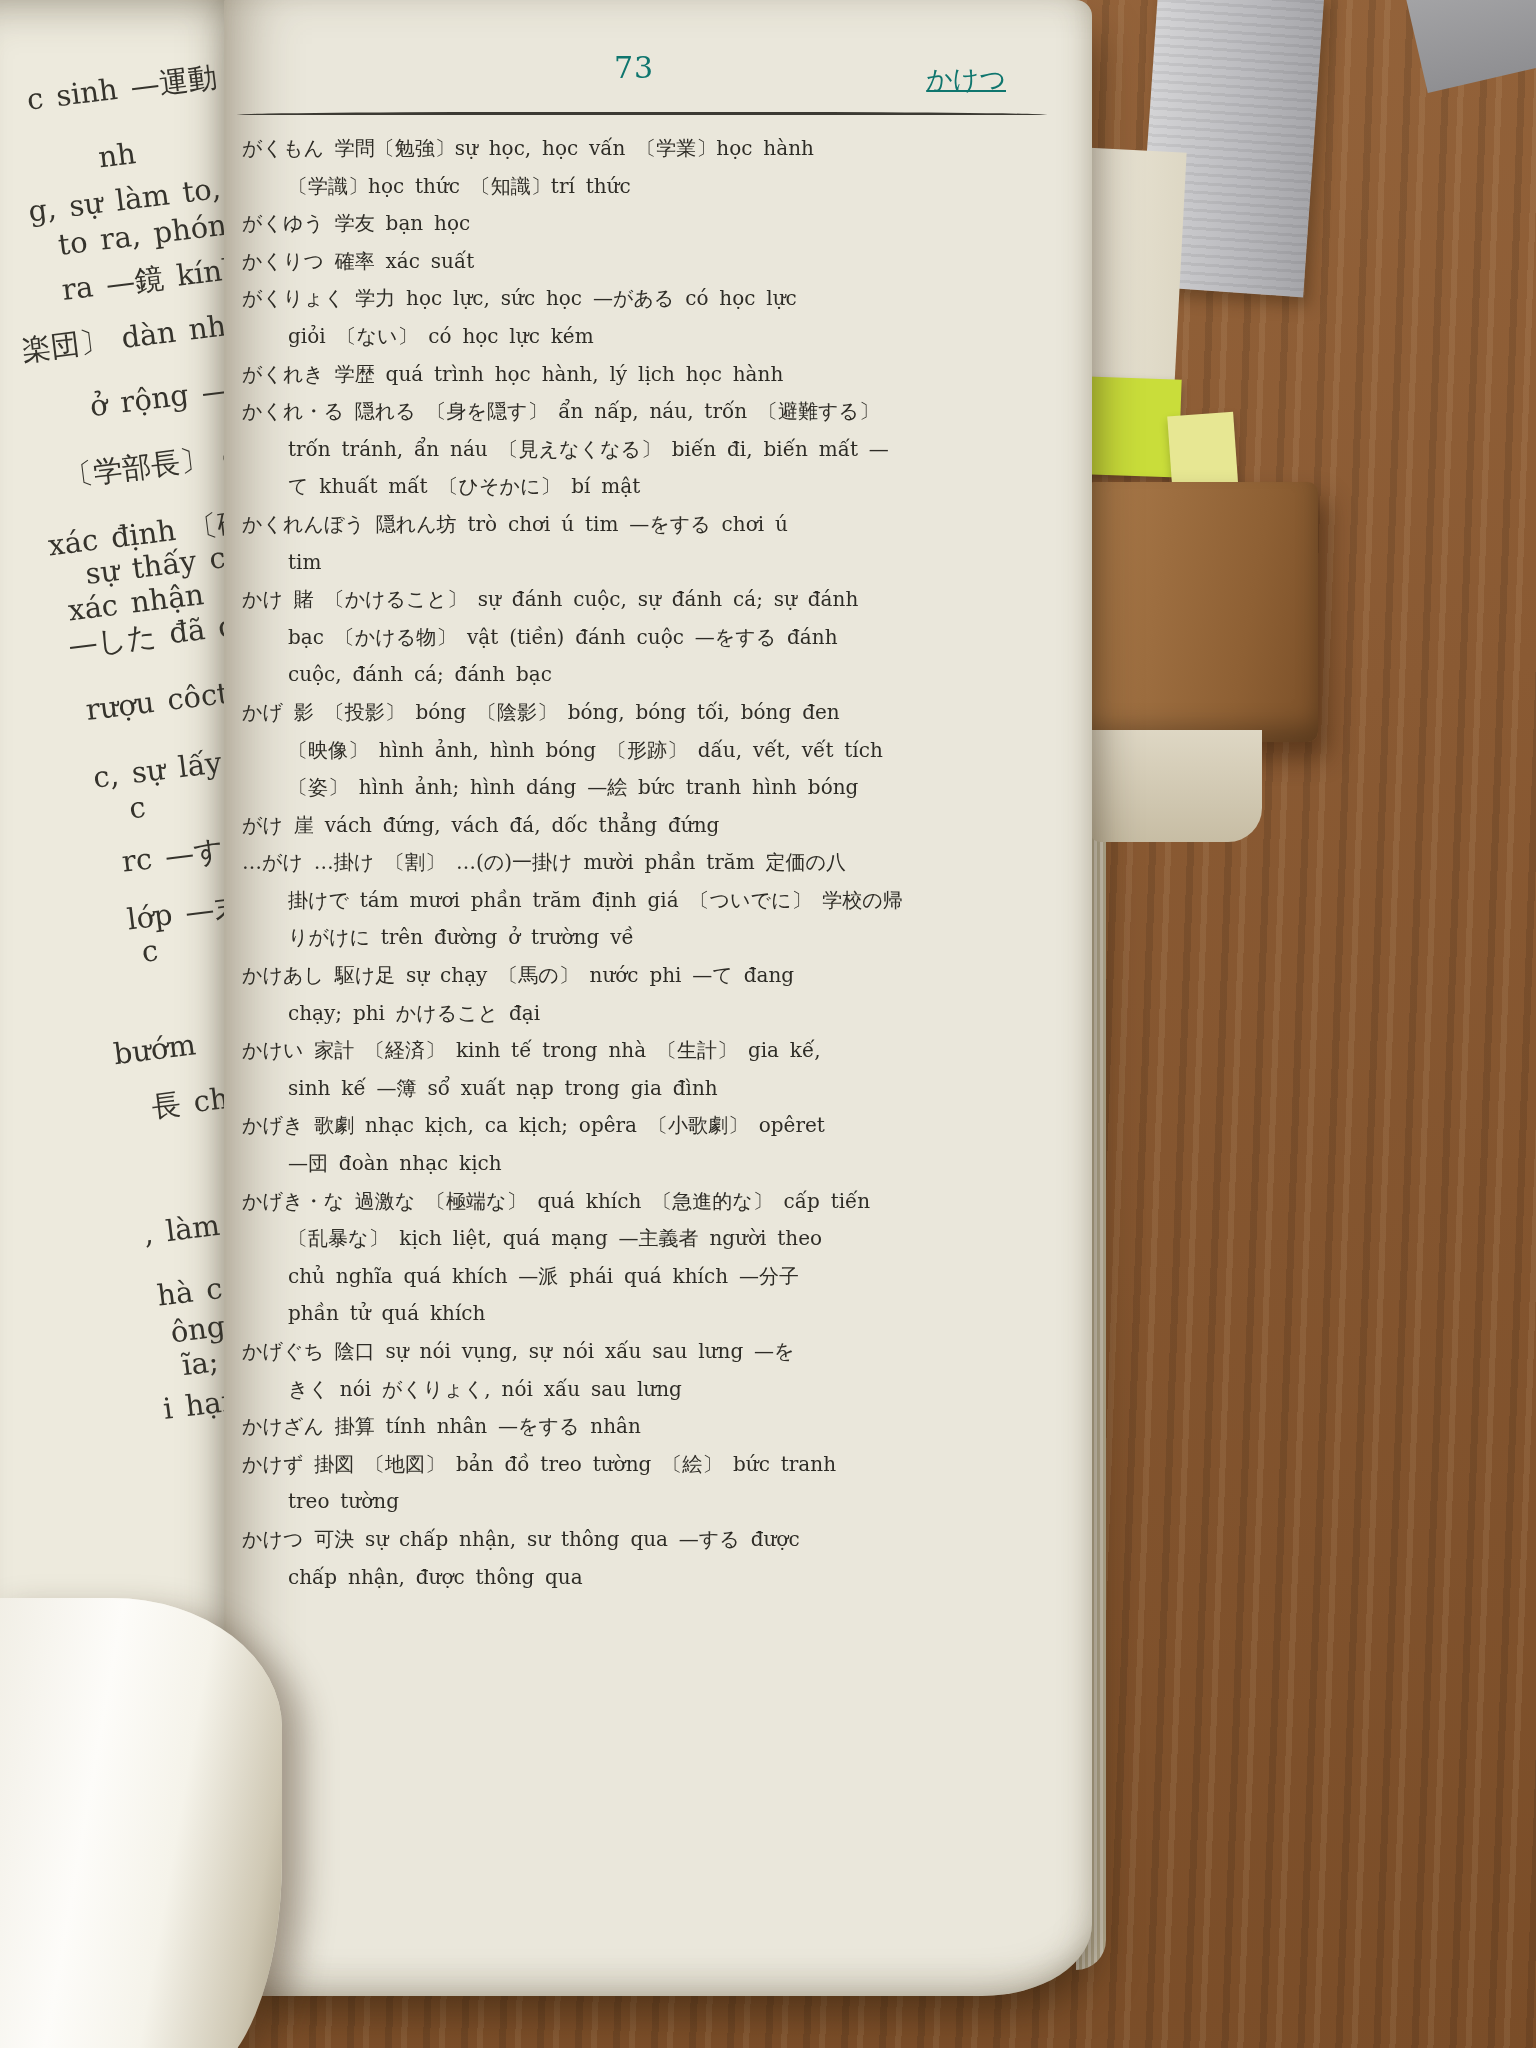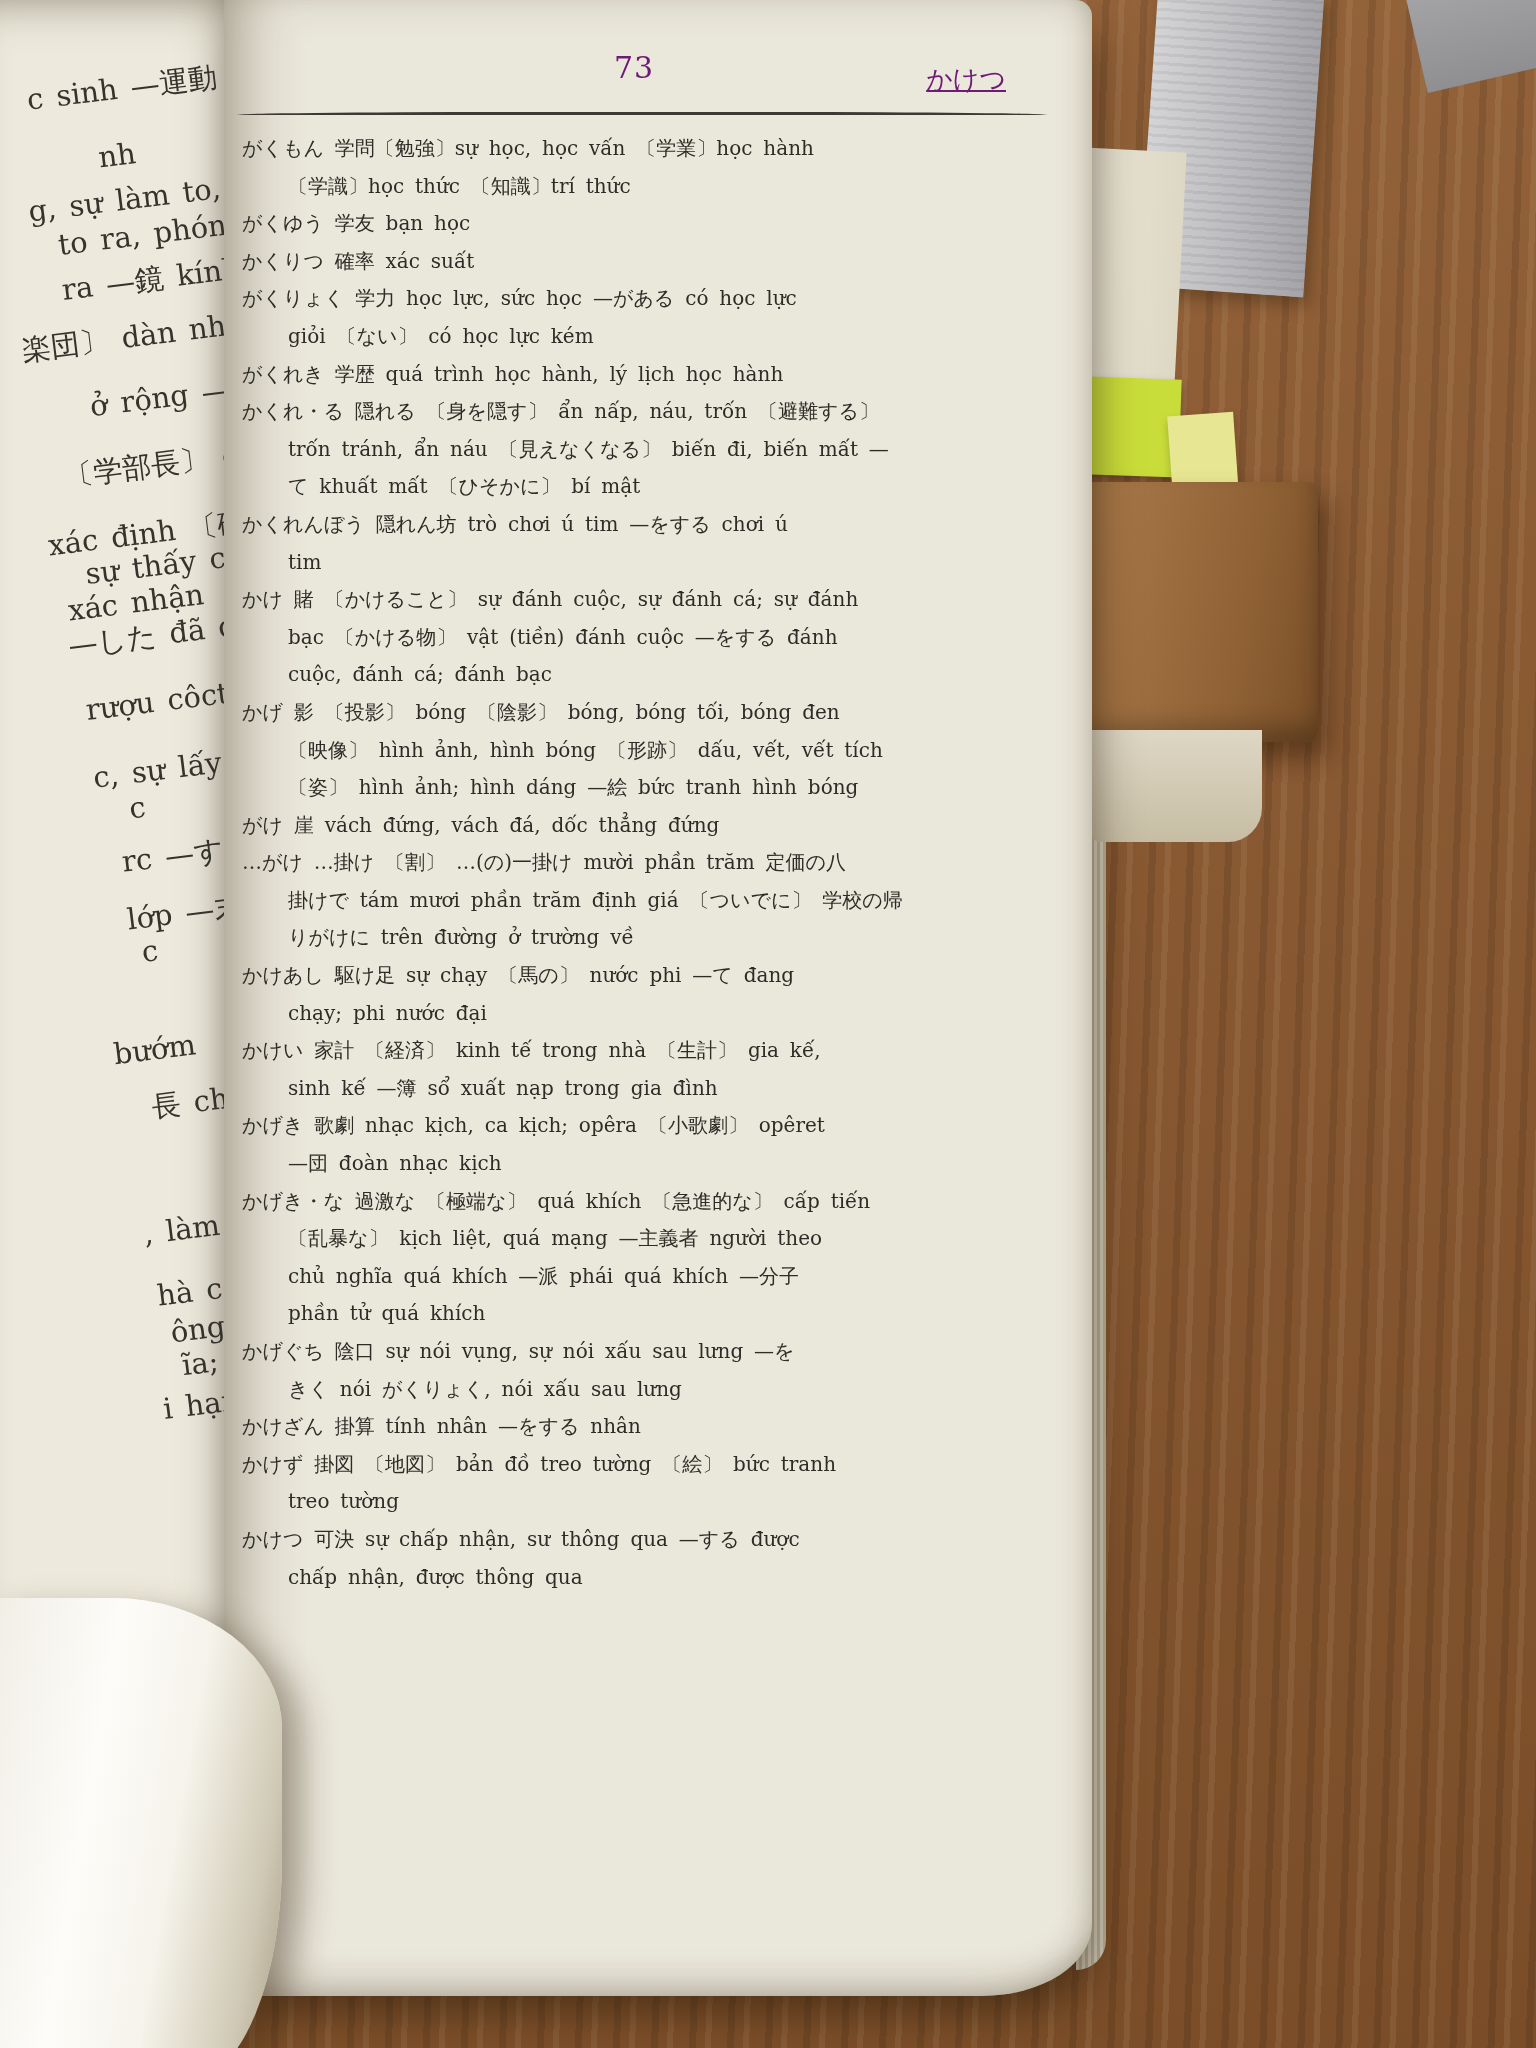--- a/index.html
+++ b/index.html
@@ -23,21 +23,21 @@
   
   .fore-edge{left:1076px;top:780px;width:30px;height:1190px;
     background:repeating-linear-gradient(90deg,#d9d3c2 0 3px,#bdb499 3px 6px);
     border-radius:0 12px 40px 0;}
   .right-page{left:224px;top:0;width:868px;height:1996px;background:#eae7db;
     border-radius:2px 16px 110px 38px / 2px 16px 72px 38px;
     box-shadow:inset 44px 0 62px -30px rgba(80,65,40,.45),
                inset -20px 0 34px -22px rgba(80,65,40,.38),
                inset 0 -30px 40px -28px rgba(80,65,40,.35),
                14px 26px 44px -12px rgba(40,25,10,.55);}
-  .header{position:absolute;top:50px;left:20px;width:780px;color:#701a75;}
+  .header{position:absolute;top:50px;left:20px;width:780px;color:#0f766e;}
   .pnum{display:block;text-align:center;font-size:30px;letter-spacing:1px;}
   .guide{position:absolute;right:18px;top:12px;font-size:26px;text-decoration:underline;}
   .rule{position:absolute;top:112px;left:12px;width:812px;height:3px;background:#3c3a33;
     border-radius:100% 100% 0 0 / 300% 300% 0 0;}
   .entries{position:absolute;left:18px;top:130px;width:790px;overflow:hidden;color:#2e2c26;}
   .line{font-size:20px;line-height:37.6px;white-space:nowrap;word-spacing:4.5px;}
   .cont{padding-left:46px;}
 
   
   .page-curl{left:-24px;top:1598px;width:306px;height:480px;
@@ -133,21 +133,21 @@
       <div class="line cont" data-name="entry-line-continuation">bạc 〔かける物〕 vật (tiền) đánh cuộc —をする đánh</div>
       <div class="line cont" data-name="entry-line-continuation">cuộc, đánh cá; đánh bạc</div>
       <div class="line" data-name="entry-headword-line">かげ 影 〔投影〕 bóng 〔陰影〕 bóng, bóng tối, bóng đen</div>
       <div class="line cont" data-name="entry-line-continuation">〔映像〕 hình ảnh, hình bóng 〔形跡〕 dấu, vết, vết tích</div>
       <div class="line cont" data-name="entry-line-continuation">〔姿〕 hình ảnh; hình dáng —絵 bức tranh hình bóng</div>
       <div class="line" data-name="entry-headword-line">がけ 崖 vách đứng, vách đá, dốc thẳng đứng</div>
       <div class="line" data-name="entry-headword-line">…がけ …掛け 〔割〕 …(の)一掛け mười phần trăm 定価の八</div>
       <div class="line cont" data-name="entry-line-continuation">掛けで tám mươi phần trăm định giá 〔ついでに〕 学校の帰</div>
       <div class="line cont" data-name="entry-line-continuation">りがけに trên đường ở trường về</div>
       <div class="line" data-name="entry-headword-line">かけあし 駆け足 sự chạy 〔馬の〕 nước phi —て đang</div>
-      <div class="line cont" data-name="entry-line-continuation">chạy; phi nước đại</div>
+      <div class="line cont" data-name="entry-line-continuation">chạy; phi かけること đại</div>
       <div class="line" data-name="entry-headword-line">かけい 家計 〔経済〕 kinh tế trong nhà 〔生計〕 gia kế,</div>
       <div class="line cont" data-name="entry-line-continuation">sinh kế —簿 sổ xuất nạp trong gia đình</div>
       <div class="line" data-name="entry-headword-line">かげき 歌劇 nhạc kịch, ca kịch; opêra 〔小歌劇〕 opêret</div>
       <div class="line cont" data-name="entry-line-continuation">—団 đoàn nhạc kịch</div>
       <div class="line" data-name="entry-headword-line">かげき・な 過激な 〔極端な〕 quá khích 〔急進的な〕 cấp tiến</div>
       <div class="line cont" data-name="entry-line-continuation">〔乱暴な〕 kịch liệt, quá mạng —主義者 người theo</div>
       <div class="line cont" data-name="entry-line-continuation">chủ nghĩa quá khích —派 phái quá khích —分子</div>
       <div class="line cont" data-name="entry-line-continuation">phần tử quá khích</div>
       <div class="line" data-name="entry-headword-line">かげぐち 陰口 sự nói vụng, sự nói xấu sau lưng —を</div>
       <div class="line cont" data-name="entry-line-continuation">きく nói がくりょく, nói xấu sau lưng</div>

